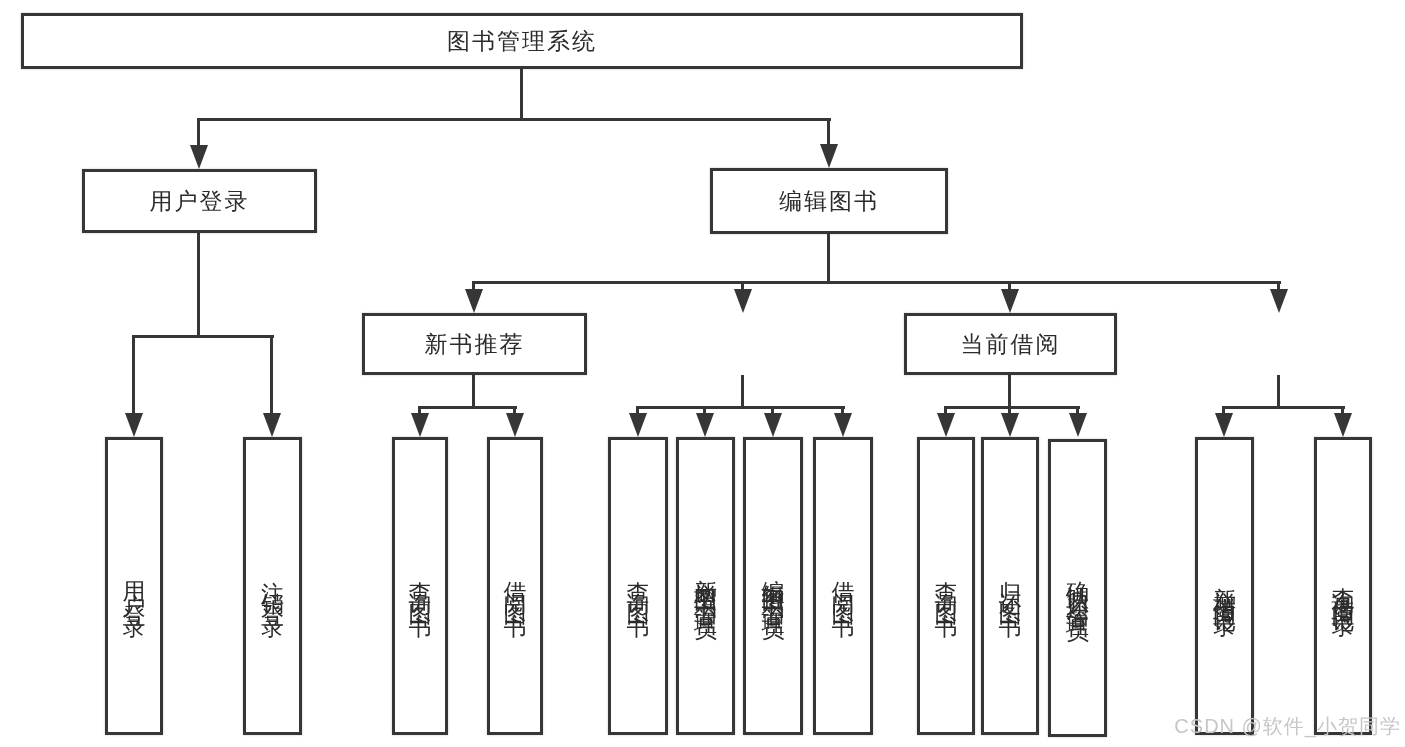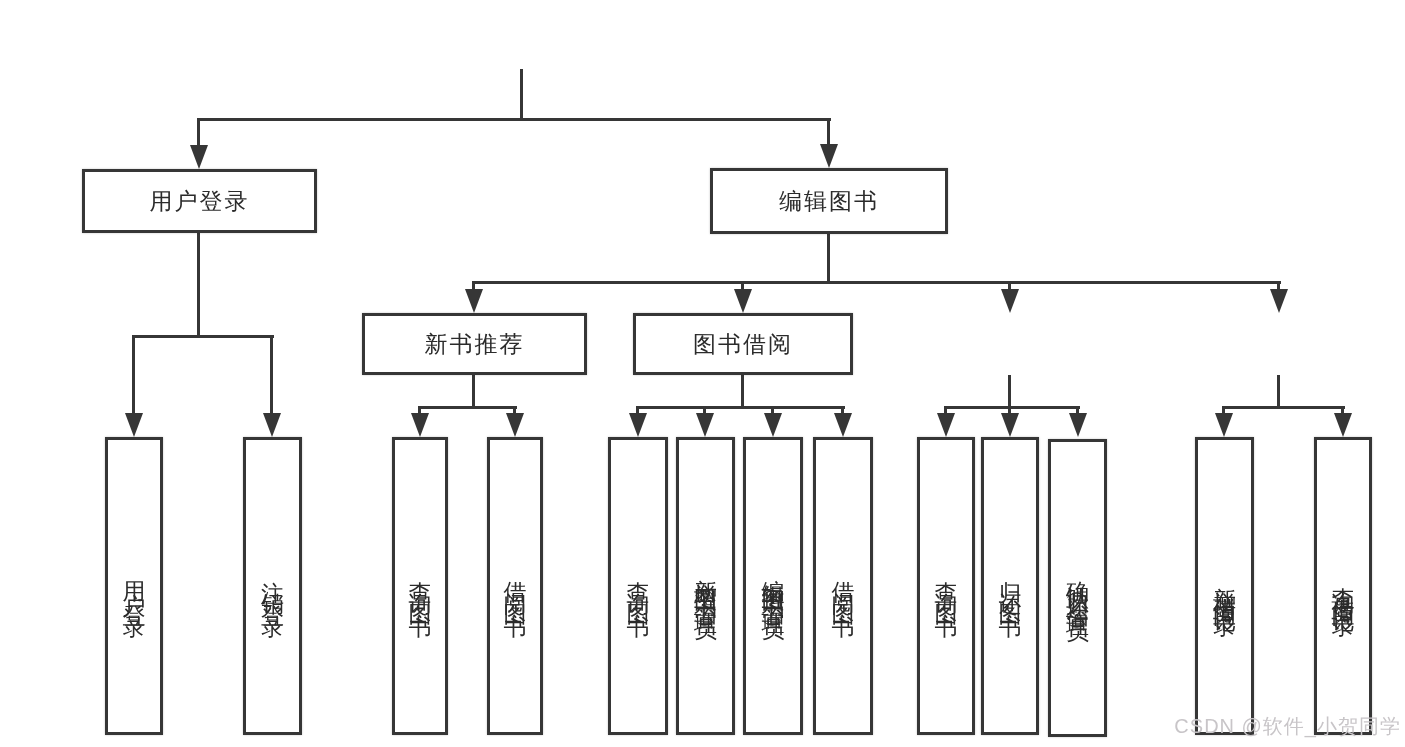--- a/index.html
+++ b/index.html
@@ -110,26 +110,27 @@
   <div class="vl" style="left:1076px;top:406px;height:9px"></div>
   <div class="ar" style="left:1069px;top:413px"></div>
 
   <div class="vl" style="left:1277px;top:375px;height:33px"></div>
   <div class="hl" style="left:1222px;top:406px;width:123px"></div>
   <div class="vl" style="left:1222px;top:406px;height:9px"></div>
   <div class="ar" style="left:1215px;top:413px"></div>
   <div class="vl" style="left:1341px;top:406px;height:9px"></div>
   <div class="ar" style="left:1334px;top:413px"></div>
 
+  <div class="box" style="left:21px;top:13px;width:1002px;height:56px">图书管理系统</div>
 
   <div class="box" style="left:82px;top:169px;width:235px;height:64px">用户登录</div>
   <div class="box" style="left:710px;top:168px;width:238px;height:66px">编辑图书</div>
 
   <div class="box" style="left:362px;top:313px;width:225px;height:62px">新书推荐</div>
-  <div class="box" style="left:633px;top:313px;width:220px;height:62px">图书借阅</div>
+  <div class="box" style="left:904px;top:313px;width:213px;height:62px">当前借阅</div>
 
   <div class="box tall" style="left:105px;top:437px;width:58px;height:298px">
     <span class="vtext">用户登录</span>
   </div>
   <div class="box tall" style="left:243px;top:437px;width:59px;height:298px">
     <span class="vtext">注销登录</span>
   </div>
 
   <div class="box tall" style="left:392px;top:437px;width:56px;height:298px">
     <span class="vtext">查询图书</span>

